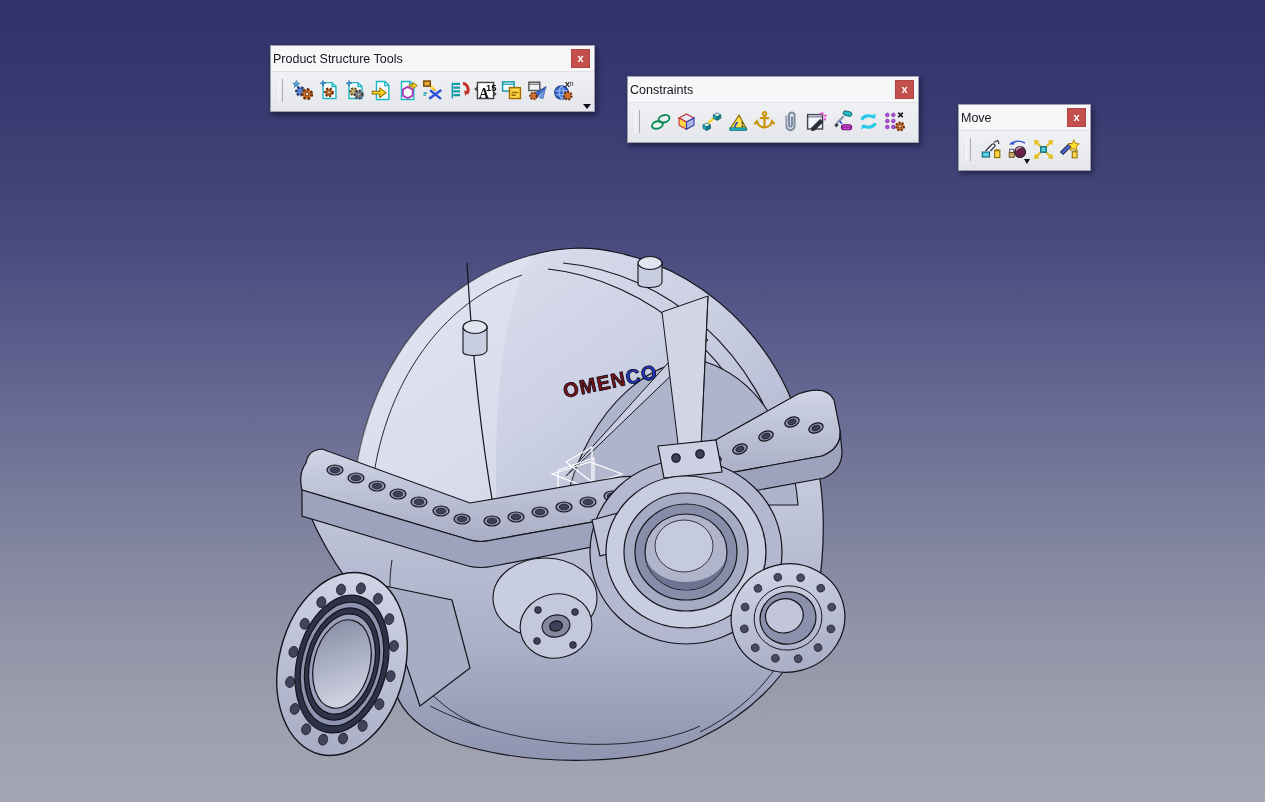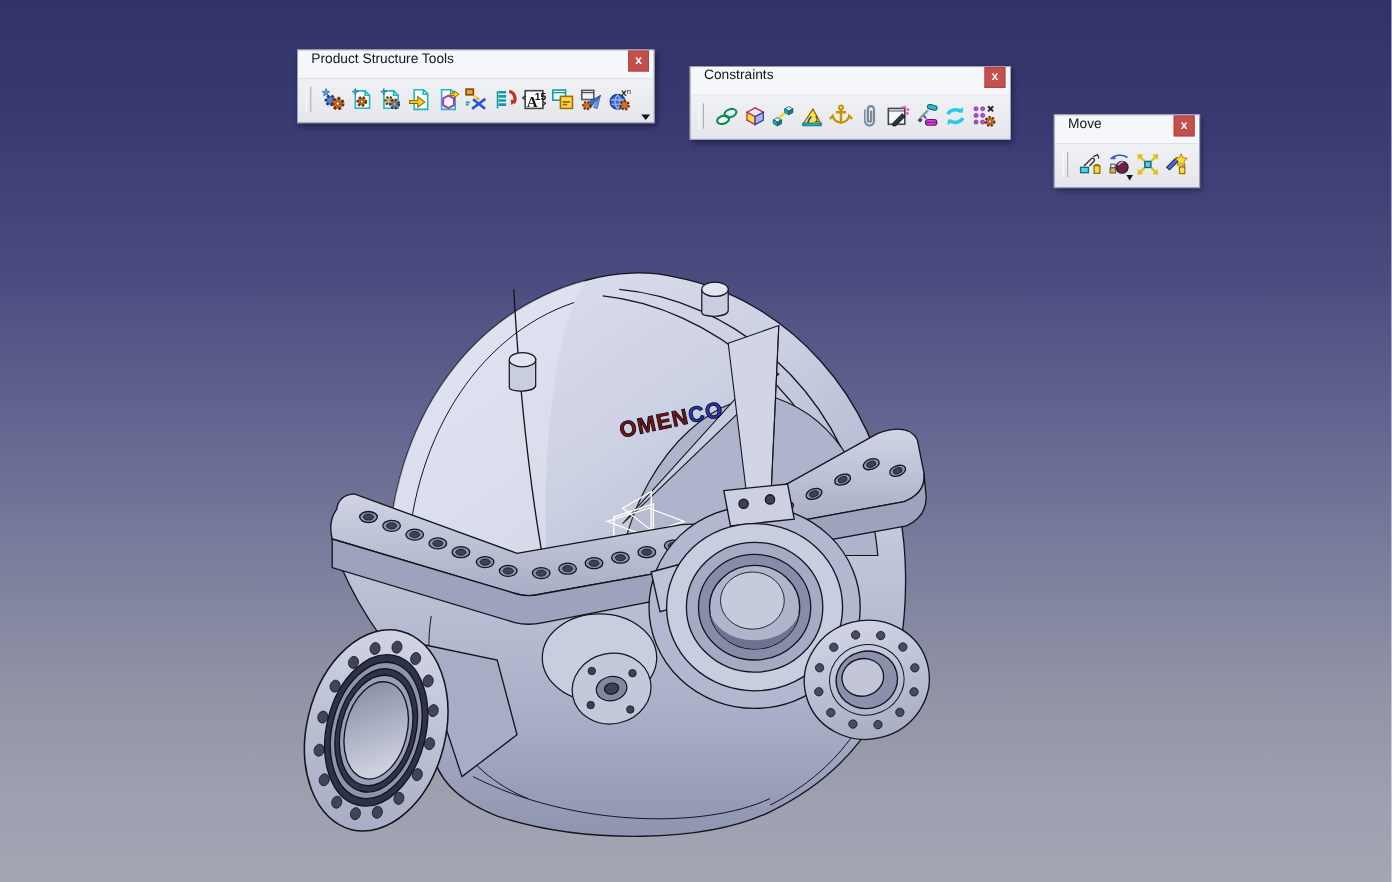--- a/index.html
+++ b/index.html
@@ -5,32 +5,32 @@
   html,body{margin:0;padding:0}
   body{
     width:1265px;height:802px;overflow:hidden;position:relative;
     font-family:"Liberation Sans",sans-serif;
     background:linear-gradient(180deg,#31326a 0%,#383a71 14%,#4b4d80 32%,#666992 50%,#7f829e 66%,#9395a8 80%,#a0a1b0 92%,#a5a6b3 100%);
   }
   .viewport{position:absolute;inset:0}
   .scene{position:absolute;left:0;top:0;width:1265px;height:802px;display:block}
 
   .toolbar{position:absolute;background:#e9eaee;border:1px solid #9b9eae;box-shadow:2px 3px 5px rgba(5,5,25,.45)}
-  .tb-title{height:25px;display:flex;align-items:flex-start;background:#f6f7f9;border-bottom:1px solid #dfe1e6;padding-left:12px;font-size:12.5px;color:#15161a;cursor:move;user-select:none}
+  .tb-title{height:25px;display:flex;align-items:center;background:#f6f7f9;border-bottom:1px solid #dfe1e6;padding-left:2px;font-size:12.5px;color:#15161a;cursor:move;user-select:none}
   .tb-title .ttl{flex:1;white-space:nowrap}
   .tb-close{width:19px;height:19px;margin-right:4px;flex:0 0 auto;background:#c4504e;color:#fff;font-size:11px;font-weight:bold;display:flex;align-items:center;justify-content:center;border:1px solid #b24341;cursor:pointer;font-family:inherit;line-height:1}
   .tb-row{display:flex;align-items:center;padding:5px 4px 8px 4px;position:relative;background:linear-gradient(180deg,#f0f1f4,#e4e6eb)}
   .grip{width:3px;height:23px;border-left:1px solid #fbfbfc;border-right:1px solid #a9adbb;margin:0 7px 0 3px;cursor:move}
   .tb-btn{width:26px;height:26px;display:flex;align-items:center;justify-content:center;position:relative;cursor:pointer}
   .tb-btn svg{width:23px;height:23px}
   .dd{position:absolute;right:0;bottom:-2px;width:0;height:0;border-left:3.5px solid transparent;border-right:3.5px solid transparent;border-top:5px solid #101018}
   .overflow-arrow{position:absolute;right:3px;bottom:2px;width:0;height:0;border-left:4px solid transparent;border-right:4px solid transparent;border-top:5px solid #101018;cursor:pointer}
 
   #tb-pst{left:270px;top:45px;width:323px}
-  #tb-con{left:627px;top:60px;width:290px}
+  #tb-con{left:627px;top:76px;width:290px}
   #tb-mov{left:958px;top:104px;width:131px}
 </style>
 </head>
 <body>
 
 <div class="viewport">
 <svg class="scene" viewBox="0 0 1265 802" xmlns="http://www.w3.org/2000/svg">
   <defs>
     <linearGradient id="gDome" x1="0" y1="0" x2="1" y2="0.85">
       <stop offset="0" stop-color="#e2e4f2"></stop>

